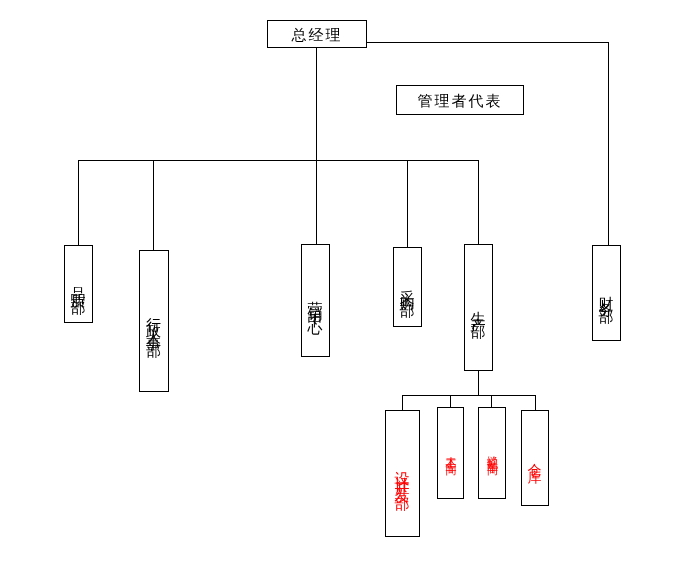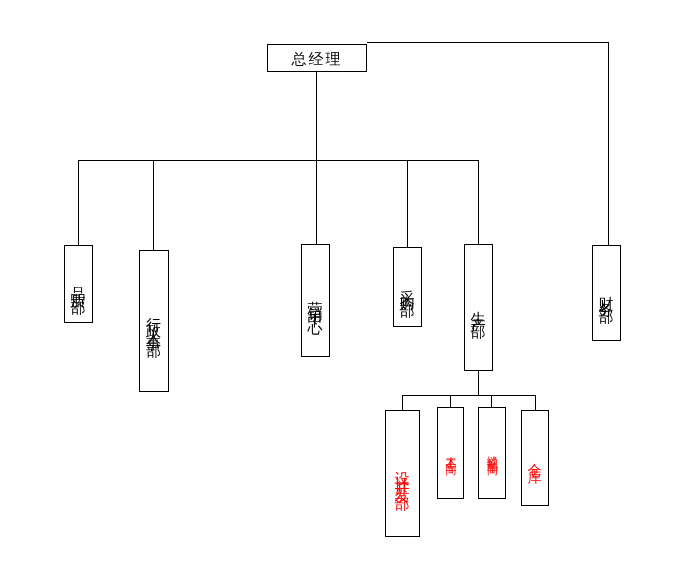--- a/index.html
+++ b/index.html
@@ -19,21 +19,21 @@
     box-sizing: border-box;
     border: 1px solid #000000;
     background: #ffffff;
     color: #000000;
     display: flex;
     align-items: center;
     justify-content: center;
     font-size: 15px;
     line-height: 1;
   }
-  .hnode { letter-spacing: 2px; white-space: nowrap; margin-top: 24px; }
+  .hnode { letter-spacing: 2px; white-space: nowrap; }
   .v {
     writing-mode: vertical-rl;
     text-orientation: upright;
     letter-spacing: 6px;
   }
   .red { color: #ff0000; }
   .small { font-size: 11px; letter-spacing: 3px; }
   .mid { font-size: 14px; }
   .hline, .vline { position: absolute; background: #000000; }
   .hline { height: 1px; }
@@ -67,20 +67,21 @@
   <div class="hline" style="left:367px; top:42px;  width:242px;"></div>
   <div class="vline" style="left:608px; top:42px;  height:203px;"></div>
   <div class="vline" style="left:478px; top:371px; height:24px;"></div>
   <div class="hline" style="left:402px; top:395px; width:134px;"></div>
   <div class="vline" style="left:402px; top:395px; height:15px;"></div>
   <div class="vline" style="left:450px; top:395px; height:12px;"></div>
   <div class="vline" style="left:491px; top:395px; height:12px;"></div>
   <div class="vline" style="left:535px; top:395px; height:15px;"></div>
 
   <div id="gm" class="node hnode">总经理</div>
+  <div id="rep" class="node hnode">管理者代表</div>
 
   <div id="quality" class="node v">品质部</div>
   <div id="adminhr" class="node v">行政人事部</div>
   <div id="marketing" class="node v">营销中心</div>
   <div id="purchase" class="node v">采购部</div>
   <div id="produce" class="node v">生产部</div>
   <div id="finance" class="node v">财务部</div>
 
   <div id="design" class="node v red">设计开发部</div>
   <div id="woodwork" class="node v red small">木工车间</div>

